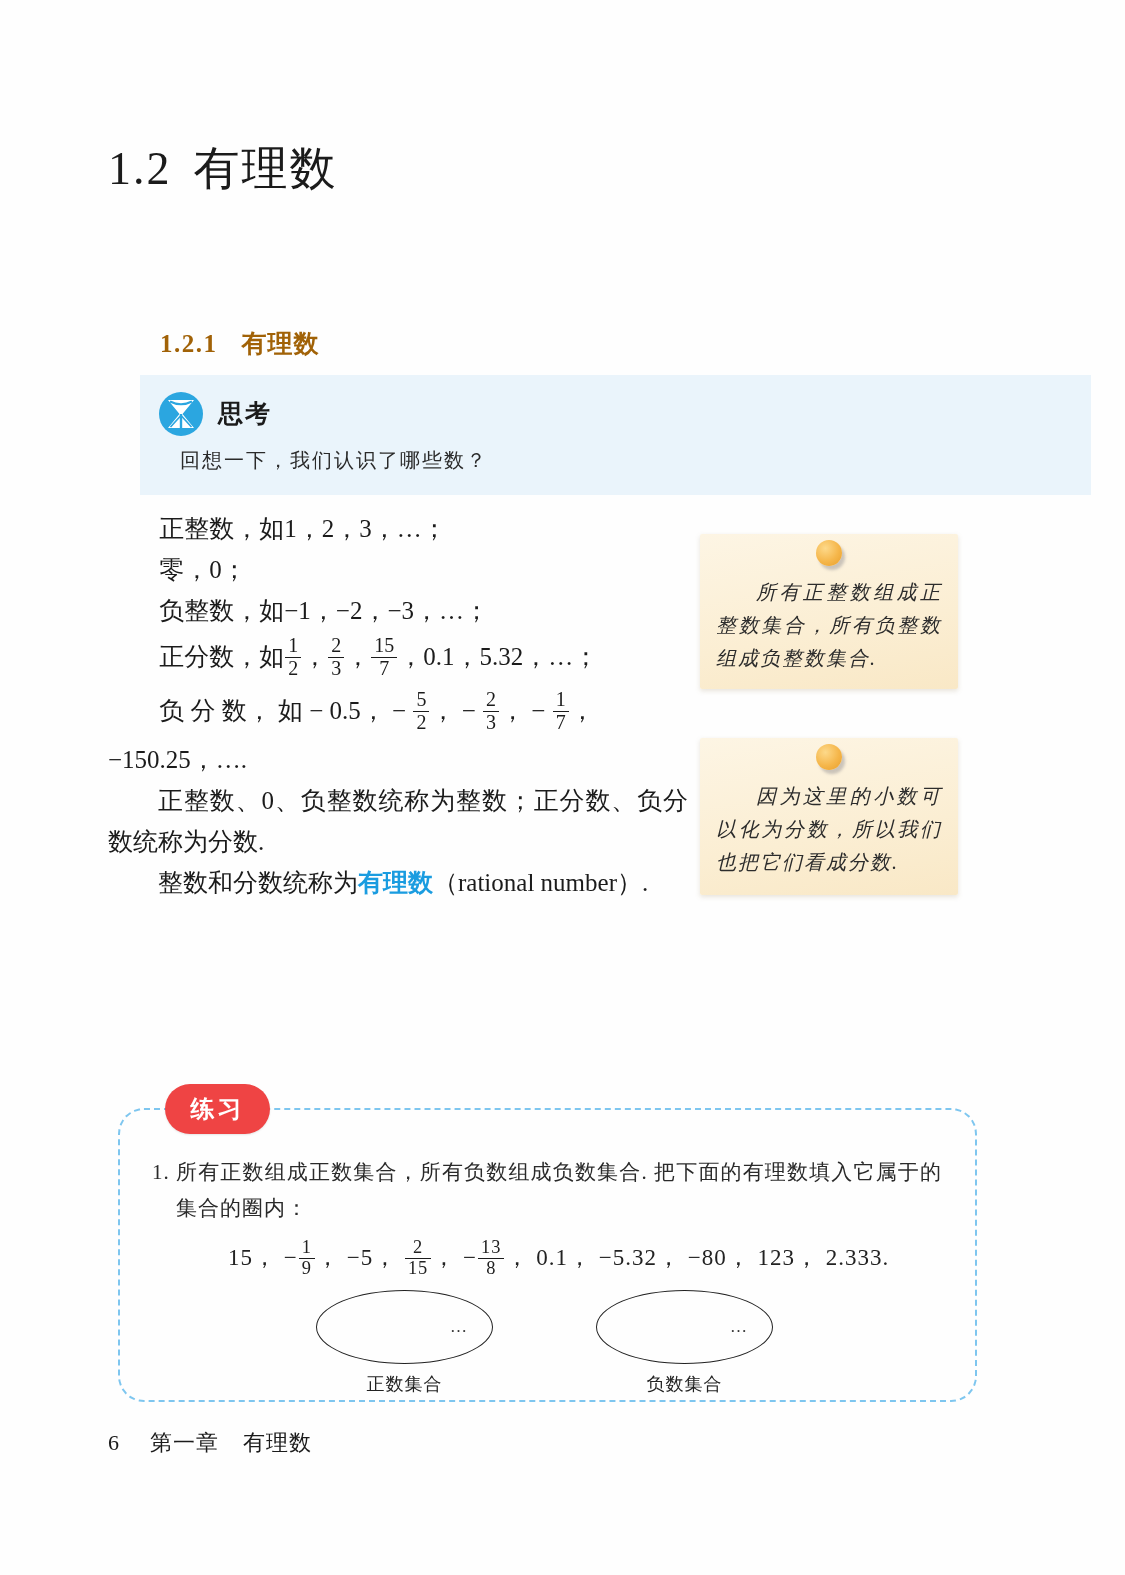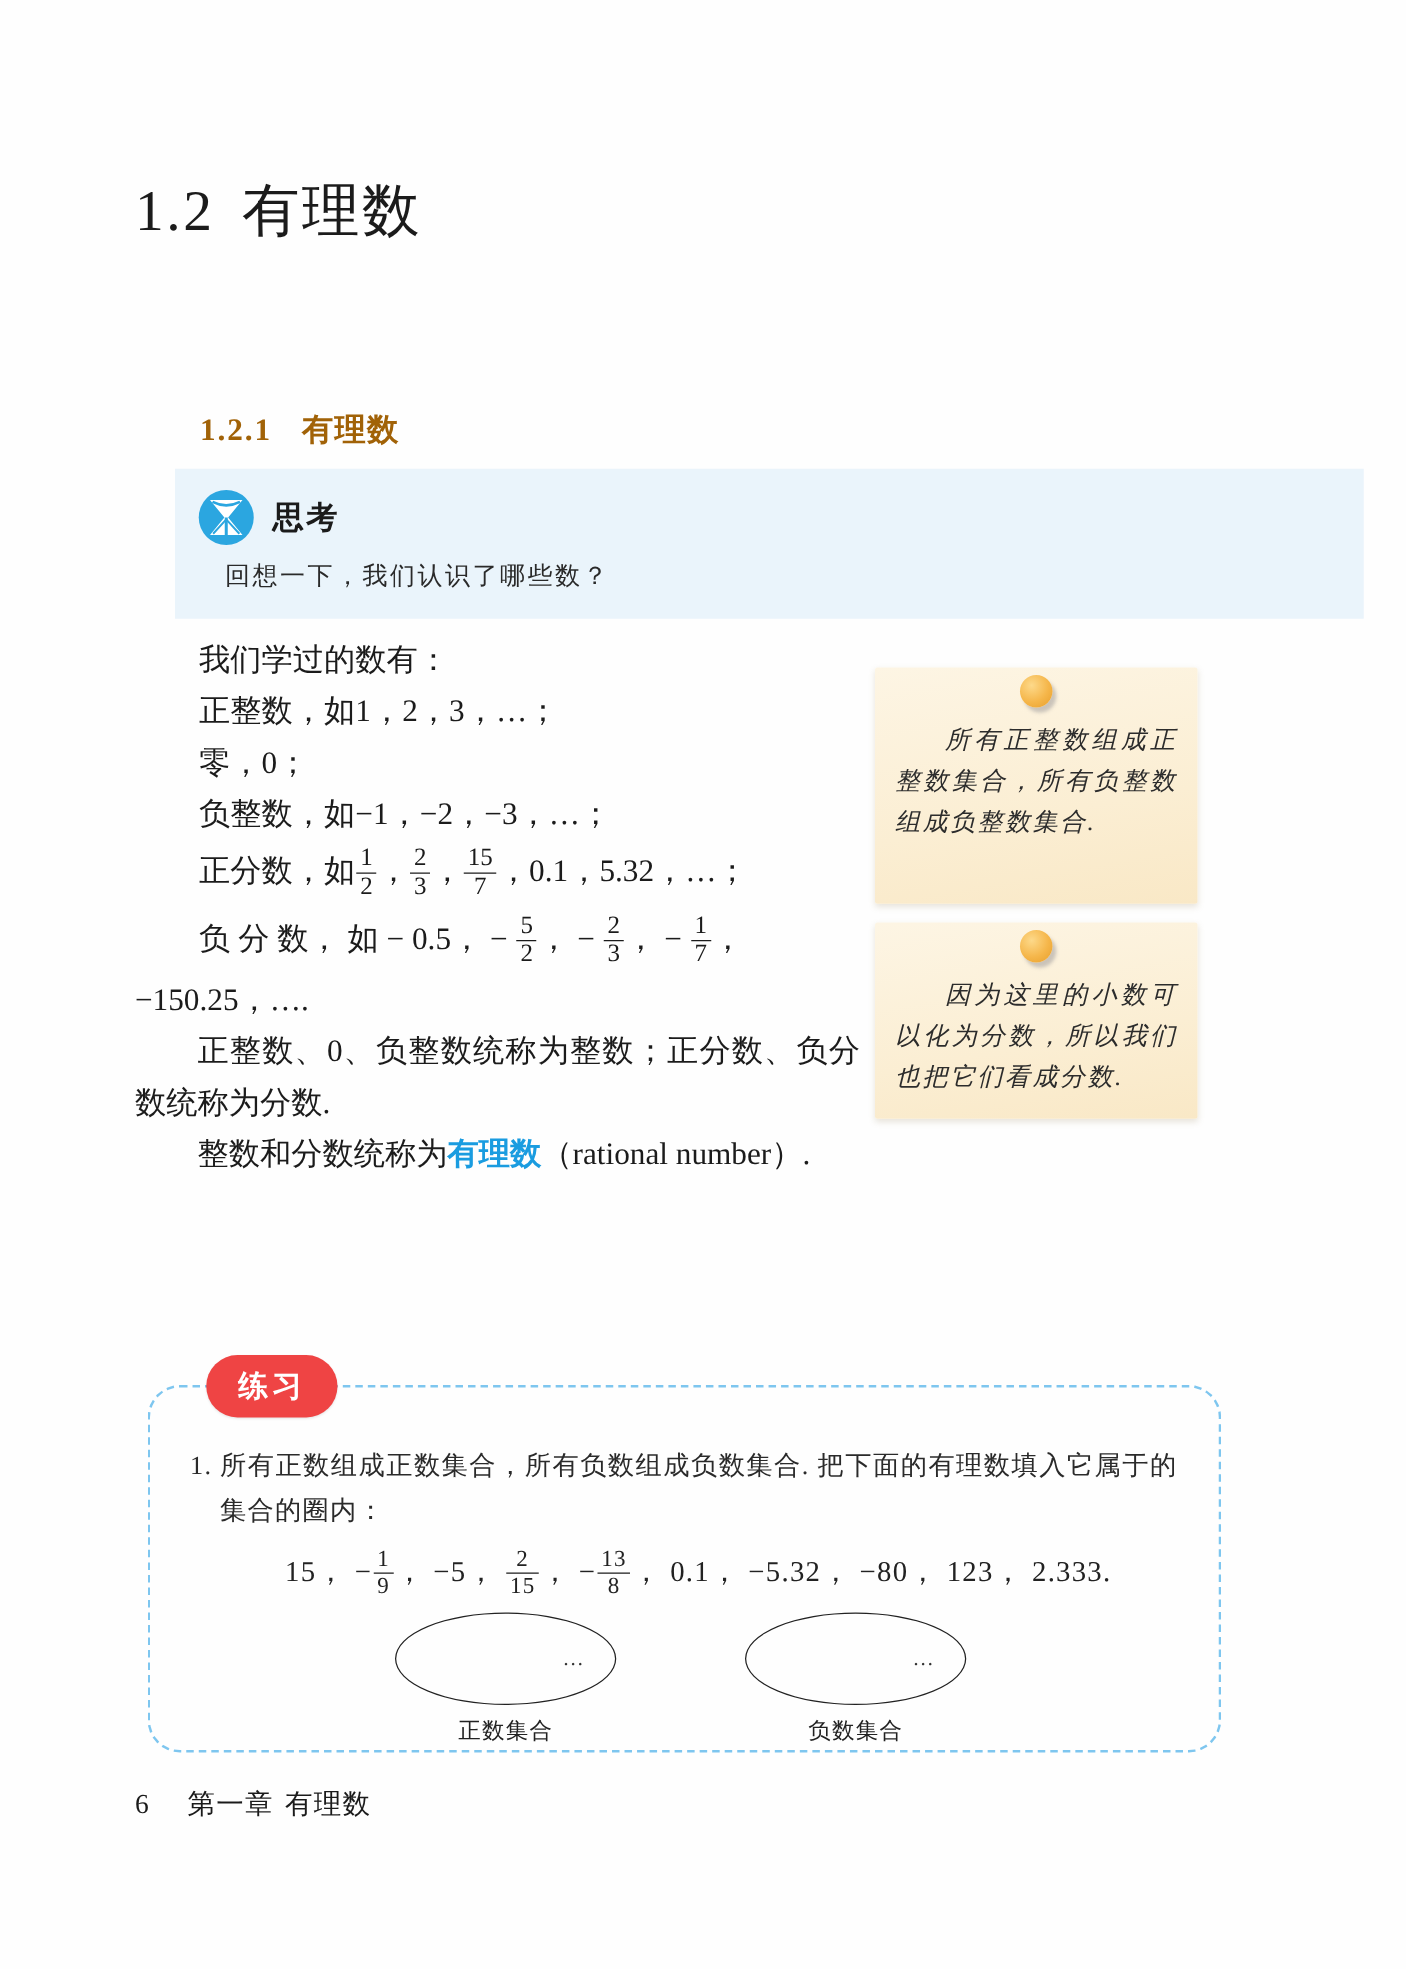--- a/index.html
+++ b/index.html
@@ -138,21 +138,21 @@
     position: absolute;
     left: 50%;
     top: 6px;
     transform: translateX(-50%);
     width: 26px;
     height: 26px;
     border-radius: 50%;
     background: radial-gradient(circle at 36% 32%, #fdd98a 0%, #f5b64a 55%, #e79e2b 100%);
     box-shadow: 3px 4px 3px rgba(110,110,120,.35);
   }
-  #sticky1 { left: 700px; top: 534px; height: 189px; }
+  #sticky1 { left: 700px; top: 534px; height: 155px; }
   #sticky2 { left: 700px; top: 738px; height: 157px; }
 
   
   .exercise-box {
     position: absolute;
     left: 118px;
     top: 1108px;
     width: 855px;
     height: 290px;
     border: 2.5px dashed #7ec6ef;
@@ -229,21 +229,21 @@
   .footer {
     position: absolute;
     left: 108px;
     top: 1428px;
     font-size: 22px;
     color: #1b1b1b;
     letter-spacing: 1px;
     white-space: nowrap;
   }
   .footer .pg { margin-right: 30px; }
-  .footer .ch { margin-right: 9px; }
+  .footer .ch { margin-right: 24px; }
 </style>
 </head>
 <body>
 
 <div class="page">
 
   <div class="section-title">
     <span class="num">1.2</span><span>有理数</span>
   </div>
 
@@ -259,21 +259,20 @@
         <path d="M23 23 L23 37" stroke="#2ba6e0" stroke-width="2.4" fill="none"></path>
         <path d="M12.5 36 L23 24.5 L33.5 36" stroke="#2ba6e0" stroke-width="1.6" fill="none"></path>
         <path d="M12 10.5 Q23 16 34 10.5" stroke="#2ba6e0" stroke-width="2.2" fill="none"></path>
       </svg>
     </span>
     <div class="think-label">思考</div>
     <div class="think-question">回想一下，我们认识了哪些数？</div>
   </div>
 
   <div class="body-col">
-    <p class="pad-in">我们学过的数有：</p>
 
     <p class="pad-in">
       <span>正整数，如</span><span>1，2，3，…；</span>
     </p>
 
     <p class="pad-in">
       <span>零，</span><span>0；</span>
     </p>
 
     <p class="pad-in">

